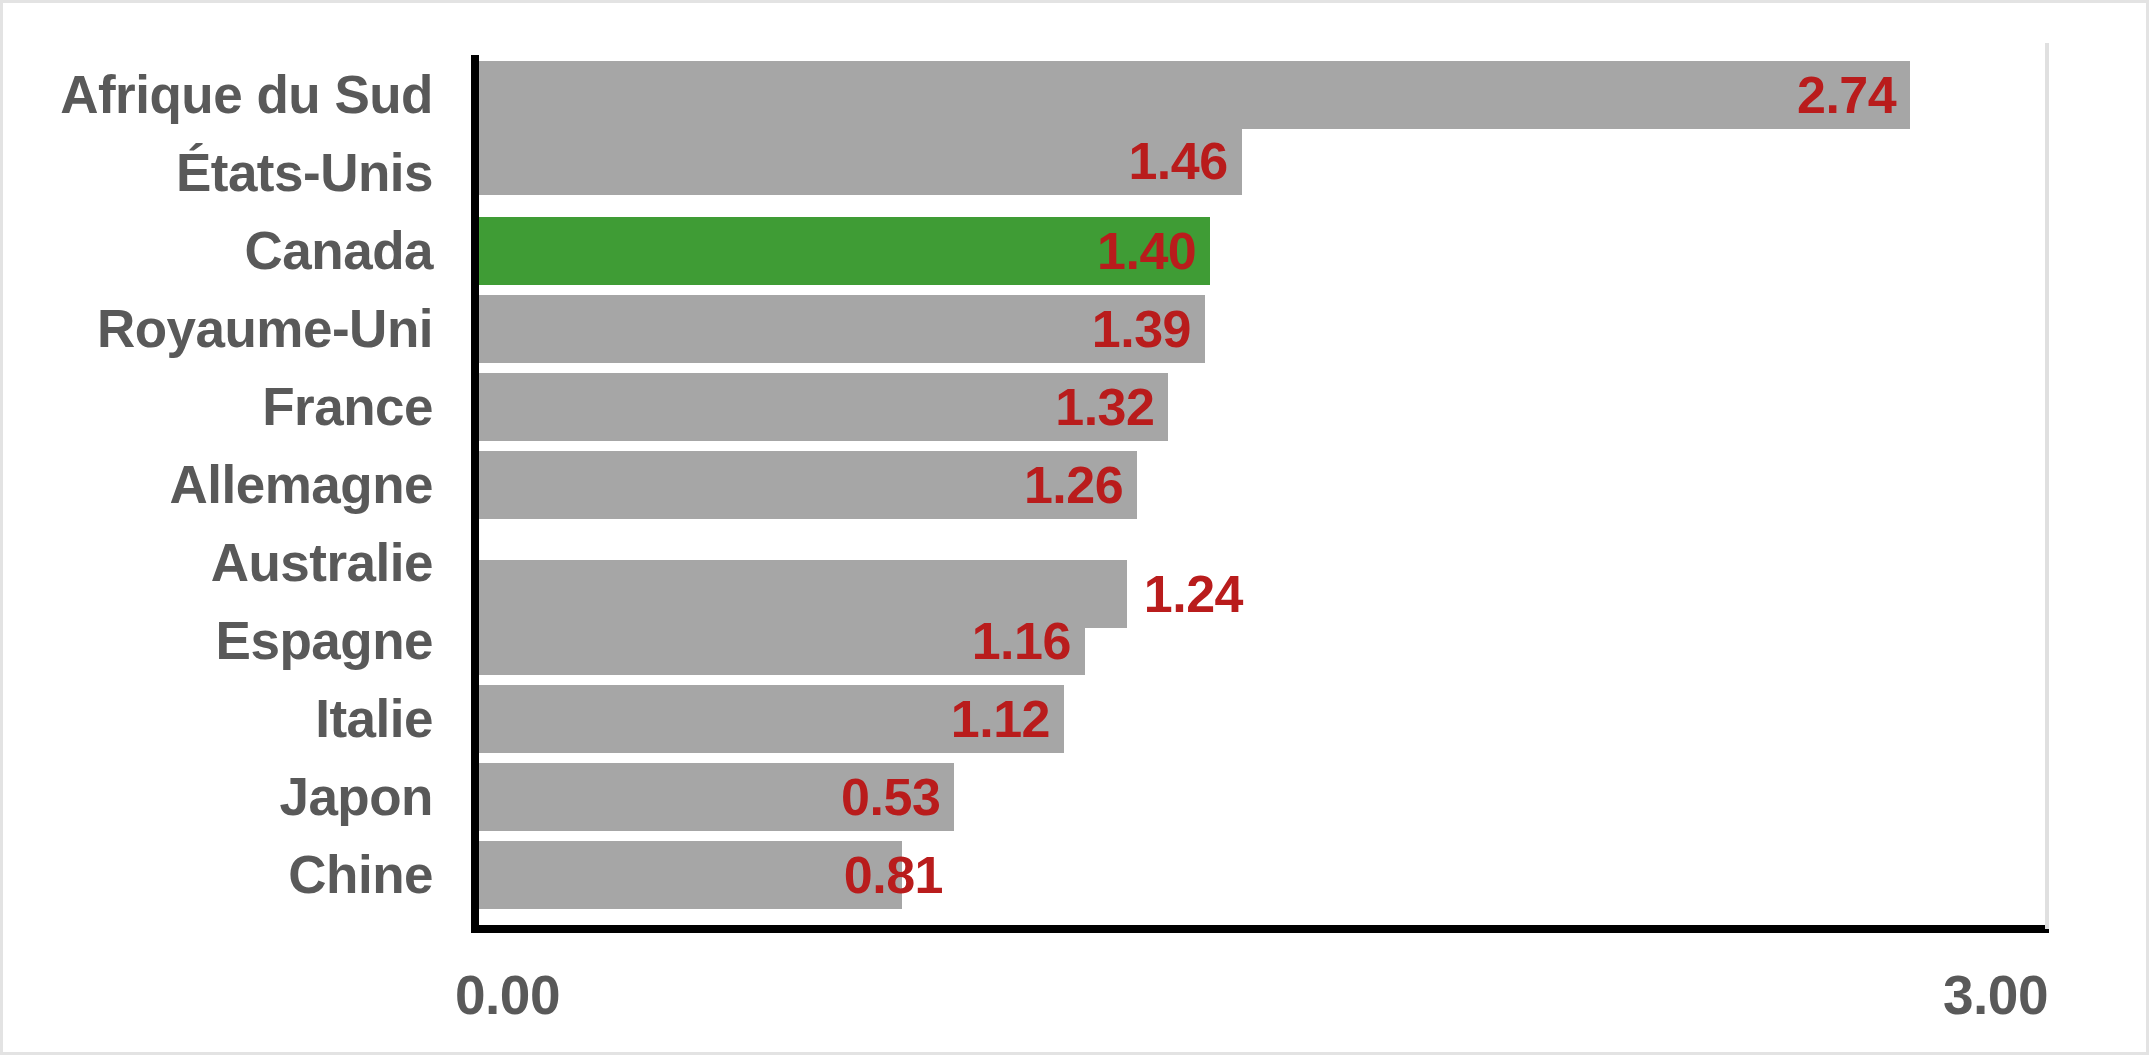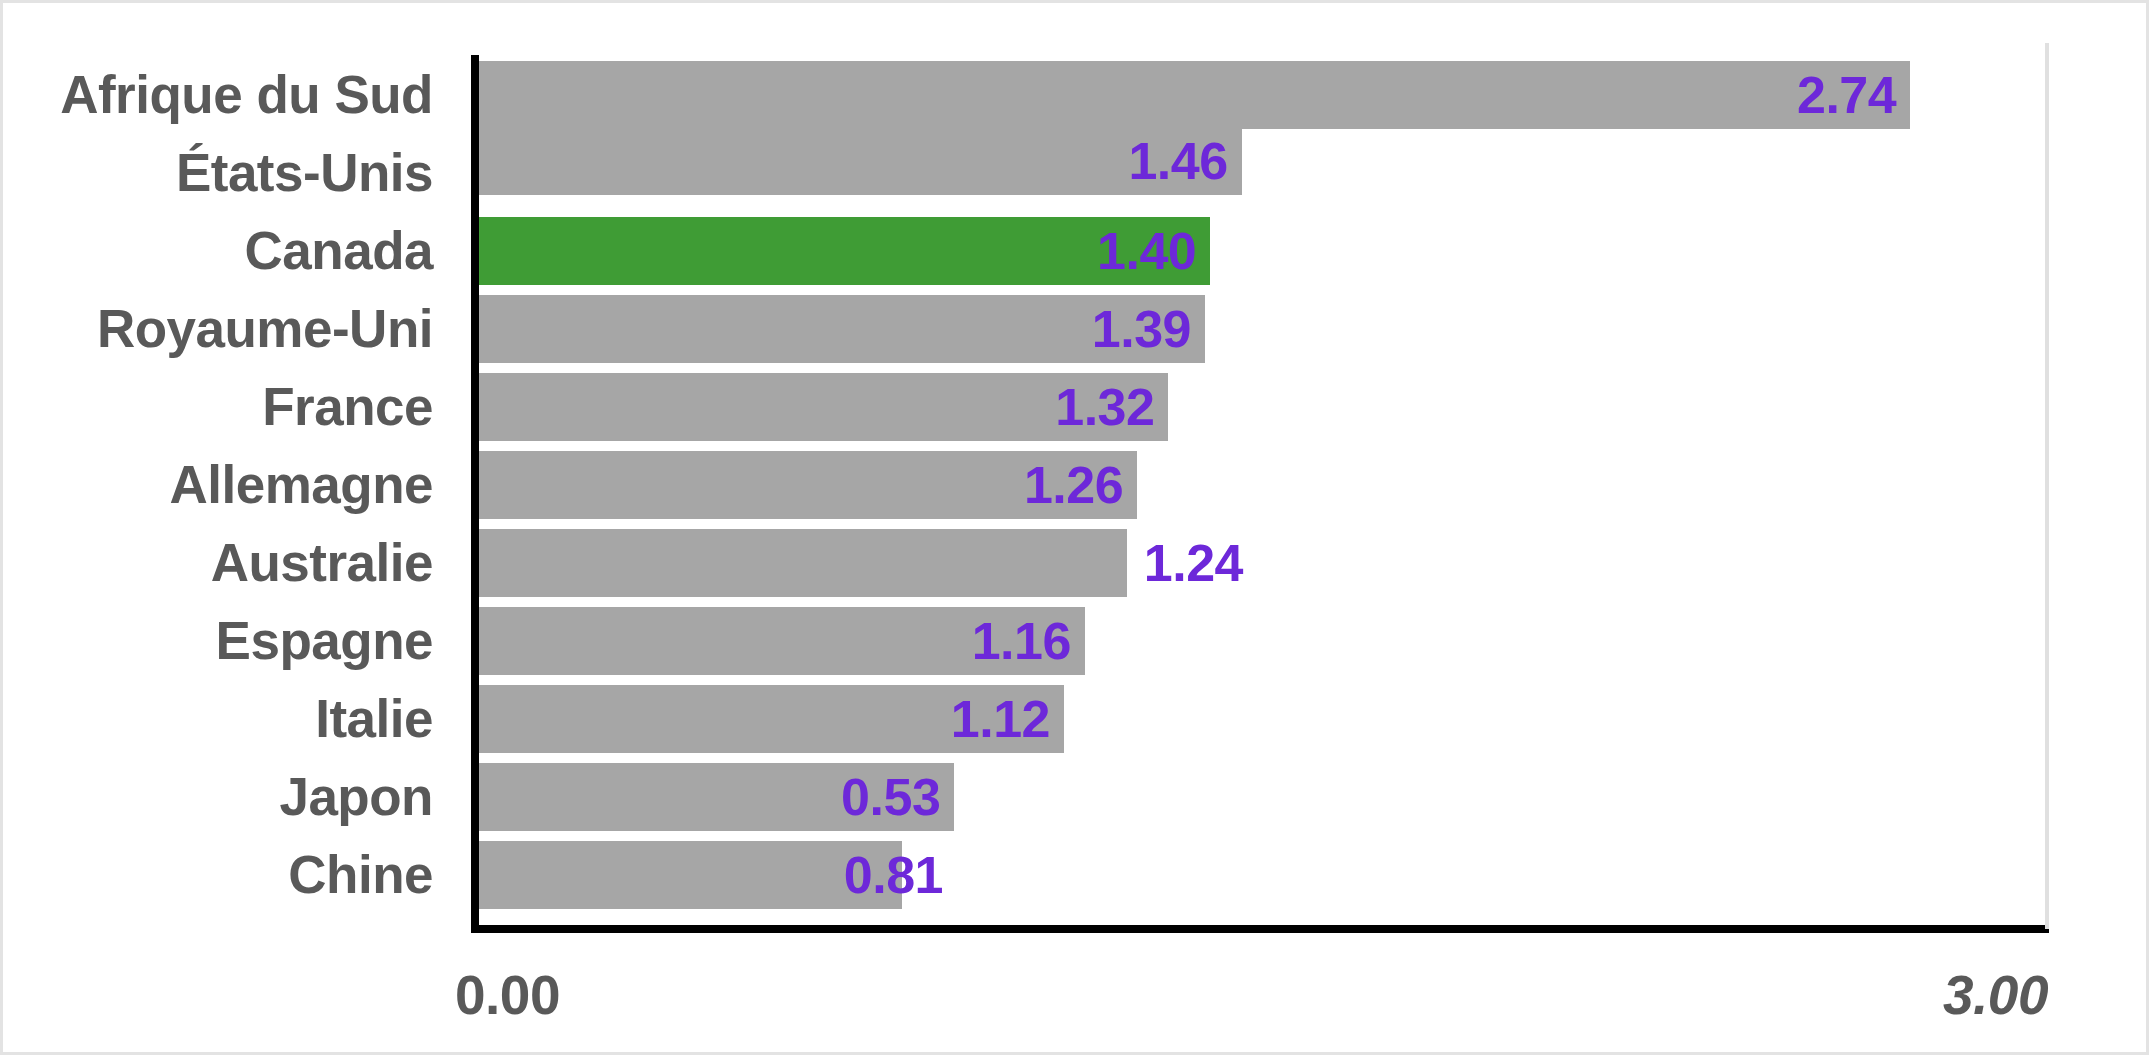--- a/index.html
+++ b/index.html
@@ -58,21 +58,21 @@
     background: #3f9c35;
   }
   .bar-value {
     position: absolute;
     top: 0;
     height: 68px;
     line-height: 68px;
     right: 14px;
     font-size: 52px;
     font-weight: bold;
-    color: #6d28d9;
+    color: #b91c1c;
     letter-spacing: -0.5px;
     white-space: nowrap;
   }
 
   
   #y-axis-line {
     position: absolute;
     left: 468px;
     top: 52px;
     width: 8px;
@@ -100,21 +100,21 @@
   .tick-label {
     position: absolute;
     top: 960px;
     font-size: 55px;
     font-weight: bold;
     color: #595959;
     letter-spacing: -0.5px;
     white-space: nowrap;
   }
   #tick-min { left: 420px; margin-left: 32px; }
-  #tick-max { right: 104px; font-style: italic; }
+  #tick-max { right: 104px; }
 </style>
 </head>
 <body>
 
 <div id="page">
   <div id="chart-area">
 
     <div id="rows-container">
         <div class="cat-label" style="top: 58px;">Afrique du Sud</div>
         <div class="bar-row" style="top: 58px; width: 1431.19px;">
@@ -140,21 +140,21 @@
         <div class="bar-row" style="top: 370px; width: 689.48px;">
           <div class="bar" style="width: 689.48px;"></div>
           <div class="bar-value">1.32</div>
         </div>
         <div class="cat-label" style="top: 448px;">Allemagne</div>
         <div class="bar-row" style="top: 448px; width: 658.14px;">
           <div class="bar" style="width: 658.14px;"></div>
           <div class="bar-value">1.26</div>
         </div>
         <div class="cat-label" style="top: 526px;">Australie</div>
-        <div class="bar-row" style="top: 526px; width: 778px;">
+        <div class="bar-row" style="top: 557px; width: 778px;">
           <div class="bar" style="width: 647.693px;"></div>
           <div class="bar-value">1.24</div>
         </div>
         <div class="cat-label" style="top: 604px;">Espagne</div>
         <div class="bar-row" style="top: 604px; width: 605.907px;">
           <div class="bar" style="width: 605.907px;"></div>
           <div class="bar-value">1.16</div>
         </div>
         <div class="cat-label" style="top: 682px;">Italie</div>
         <div class="bar-row" style="top: 682px; width: 585.013px; border-radius: 21px;">

